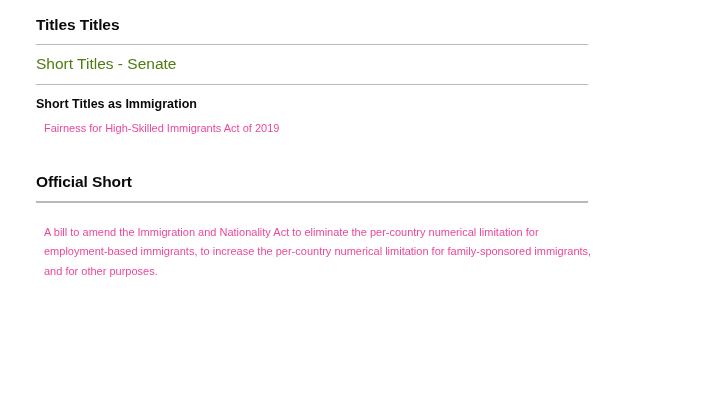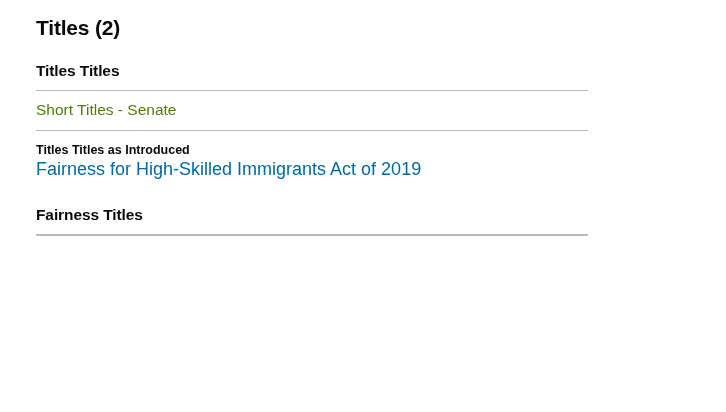--- a/index.html
+++ b/index.html
@@ -55,51 +55,51 @@
   .entry {
     padding-top: 12px;
   }
   .entry-label {
     font-size: 12.5px;
     font-weight: bold;
     color: #0a0a0a;
     margin: 0 0 3px 0;
   }
   .entry-text {
-    font-size: 18px;
+    font-size: 11px;
     line-height: 19.5px;
-    color: #0369a1;
+    color: #ec4899;
     max-width: 556px;
-    margin: 0;
+    margin: 8px;
   }
   .spacer-lg {
     height: 26px;
   }
 </style>
 </head>
 <body>
 
 <div class="page">
 
-  <h1 class="page-title">Titles (2)</h1>
 
   <div class="section">
     <h2 class="section-heading">Titles Titles</h2>
     <hr class="rule">
     <div class="chamber-row">Short Titles - Senate</div>
     <hr class="rule">
     <div class="entry">
-      <div class="entry-label">Titles Titles as Introduced</div>
+      <div class="entry-label">Short Titles as Immigration</div>
       <div class="entry-text">Fairness for High-Skilled Immigrants Act of 2019</div>
     </div>
   </div>
 
   <div class="spacer-lg"></div>
 
   <div class="section">
-    <h2 class="section-heading">Fairness Titles</h2>
+    <h2 class="section-heading">Official Short</h2>
     <hr class="rule">
     <hr class="rule">
     <div class="entry">
+      <div class="entry-text">A bill to amend the Immigration and Nationality Act to eliminate the per-country numerical limitation for employment-based immigrants, to increase the per-country numerical limitation for family-sponsored immigrants, and for other purposes.</div>
     </div>
   </div>
 
 </div>
 
 </body></html>

